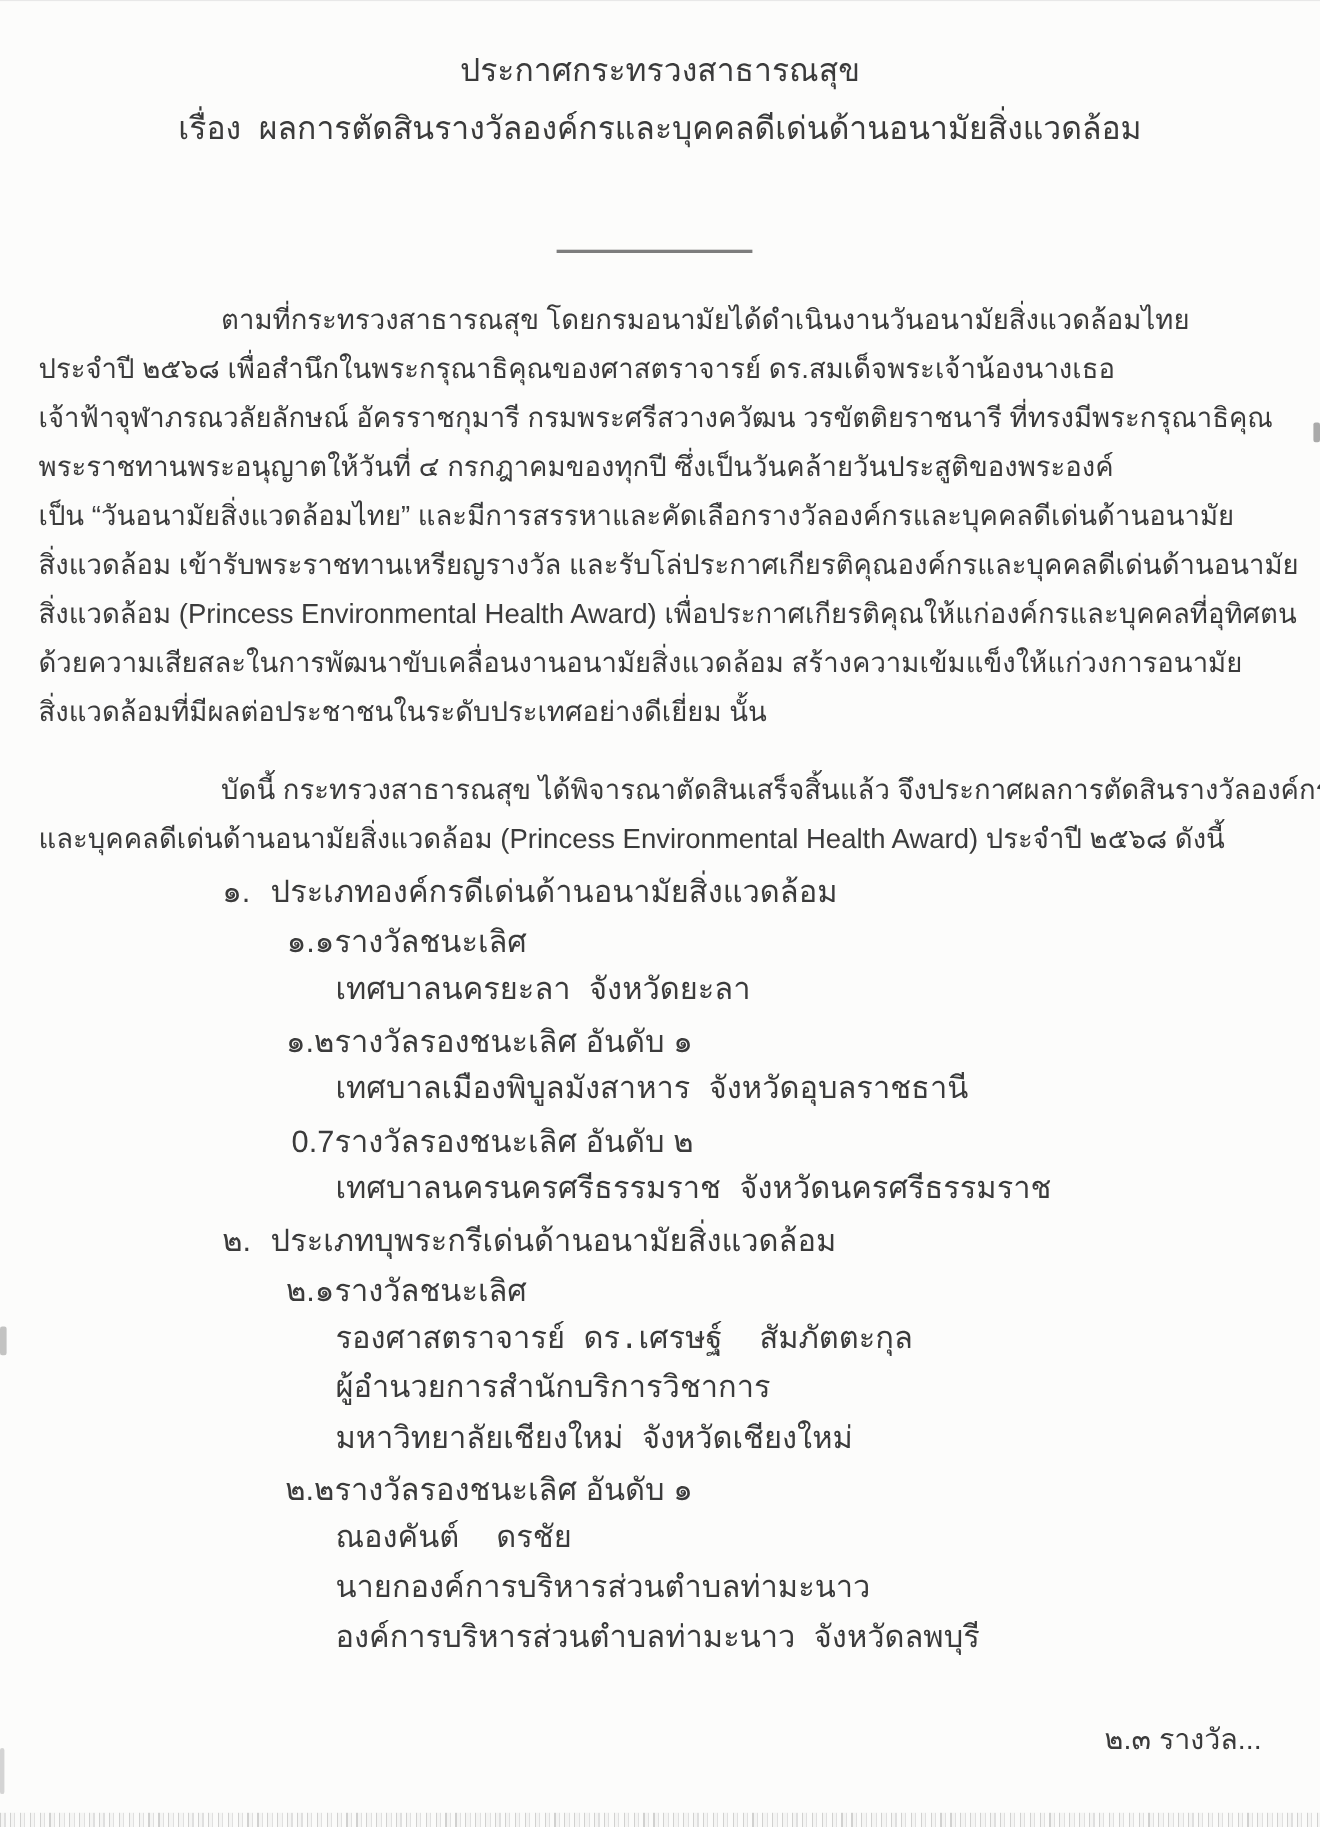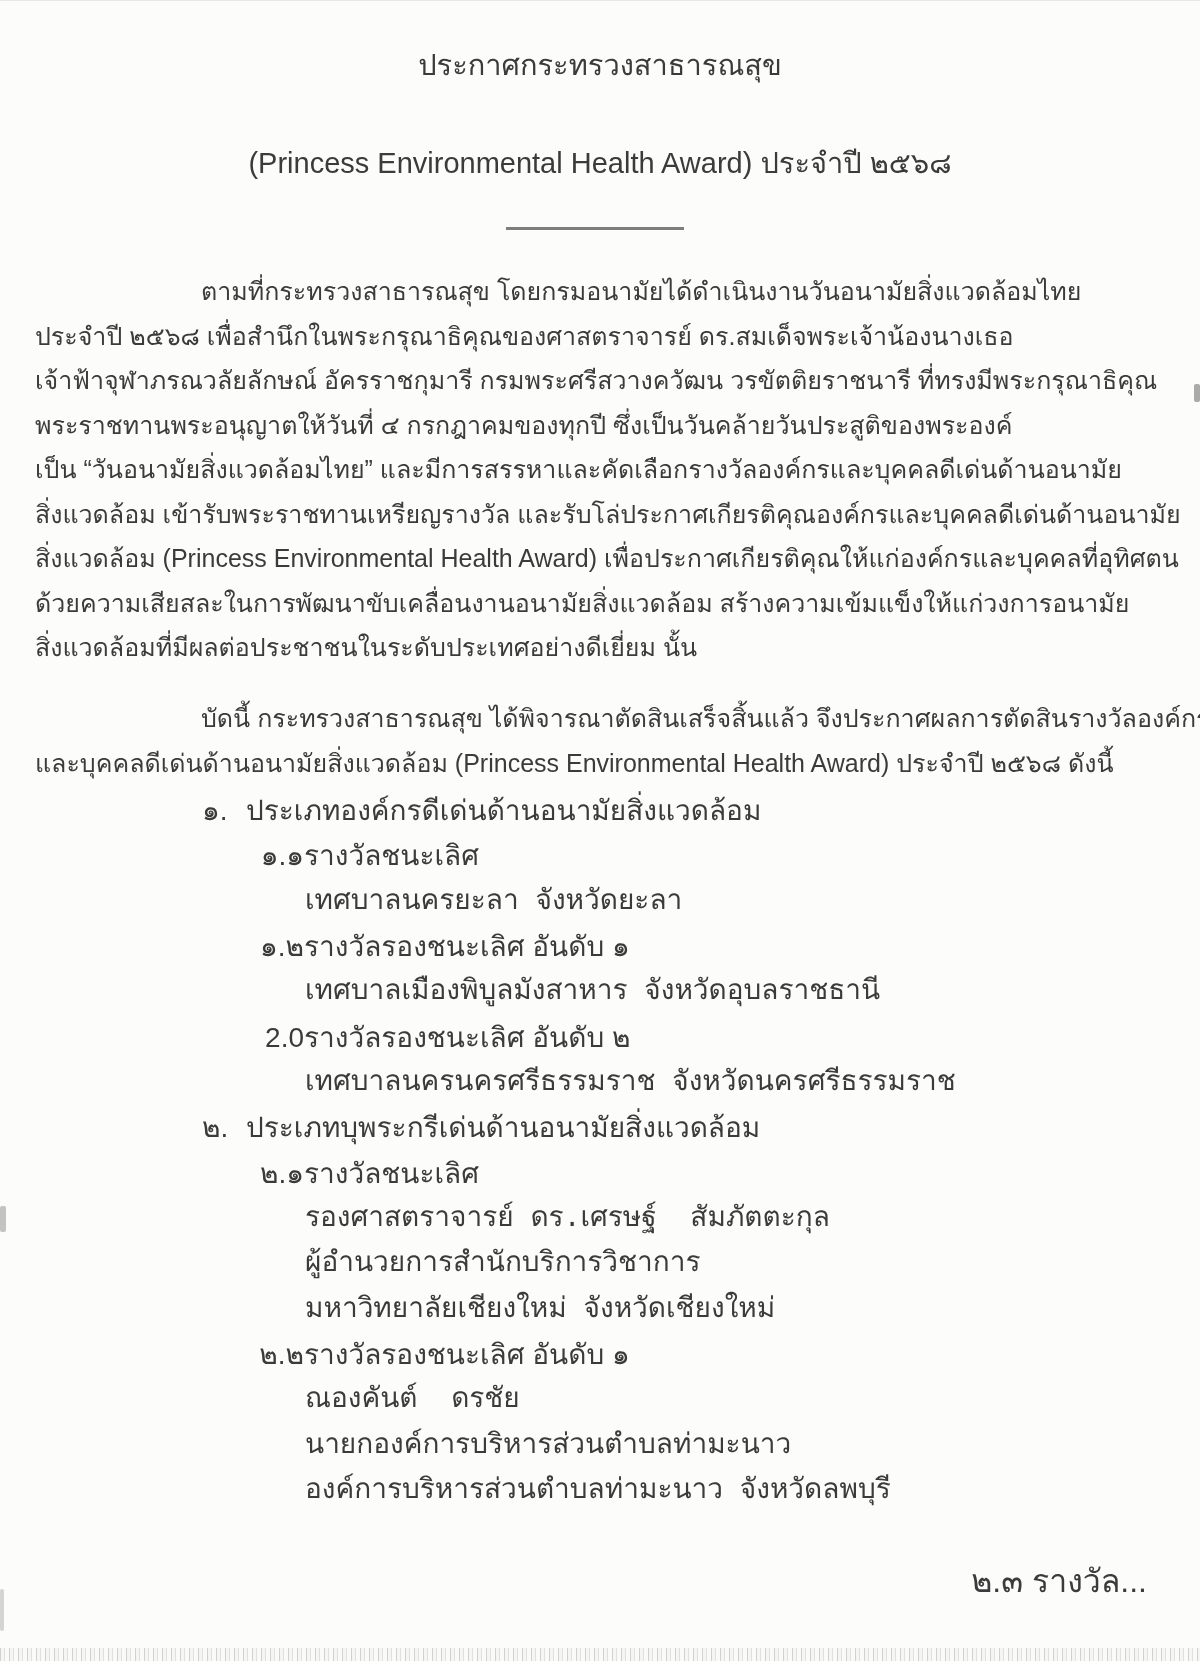--- a/index.html
+++ b/index.html
@@ -41,21 +41,21 @@
     white-space:pre;
   }
   .row .num{display:inline-block;}
   .row.lvl1{left:202px;}
   .row.lvl1 .num{width:44px;}
   .row.lvl2{left:249px;}
   .row.lvl2 .num{width:55px;text-align:right;}
   .row.lvl3{left:305px;font-family:Liberation Mono, monospace;}
   .continuation{
     position:absolute;top:1560px;right:53px;
-    font-size:32px;line-height:40px;white-space:pre;text-align:center;
+    font-size:26px;line-height:40px;white-space:pre;text-align:center;
   }
   
   .noise-strip{
     position:absolute;left:0;top:1647px;width:1200px;height:14px;
     background:repeating-linear-gradient(90deg,
       rgba(110,110,110,.55) 0 1px,
       rgba(205,205,205,.25) 1px 4px,
       rgba(140,140,140,.45) 4px 5px,
       rgba(235,235,235,.15) 5px 9px);
     opacity:.55;
@@ -65,21 +65,21 @@
   .edge-mark.m1{left:0;top:1205px;width:6px;height:26px;}
   .edge-mark.m2{left:0;top:1588px;width:4px;height:42px;opacity:.7;}
   .edge-mark.m3{left:1194px;top:383px;width:6px;height:18px;background:rgba(70,70,70,.45);}
 </style>
 </head>
 <body>
 
 <div class="page">
 
   <div class="tline" style="top:44px">ประกาศกระทรวงสาธารณสุข</div>
-  <div class="tline" style="top:142px">(Princess Environmental Health Award) ประจำปี ๒๕๖๘</div>
+  <div class="tline" style="top:96px">เรื่อง  ผลการตัดสินรางวัลองค์กรและบุคคลดีเด่นด้านอนามัยสิ่งแวดล้อม</div>
   <div class="rule"></div>
 
   <div>
     <div class="pline indent" style="top:268px">ตามที่กระทรวงสาธารณสุข โดยกรมอนามัยได้ดำเนินงานวันอนามัยสิ่งแวดล้อมไทย</div>
     <div class="pline" style="top:313px">ประจำปี ๒๕๖๘ เพื่อสำนึกในพระกรุณาธิคุณของศาสตราจารย์ ดร.สมเด็จพระเจ้าน้องนางเธอ</div>
     <div class="pline" style="top:357px">เจ้าฟ้าจุฬาภรณวลัยลักษณ์ อัครราชกุมารี กรมพระศรีสวางควัฒน วรขัตติยราชนารี ที่ทรงมีพระกรุณาธิคุณ</div>
     <div class="pline" style="top:402px">พระราชทานพระอนุญาตให้วันที่ ๔ กรกฎาคมของทุกปี ซึ่งเป็นวันคล้ายวันประสูติของพระองค์</div>
     <div class="pline" style="top:446px">เป็น “วันอนามัยสิ่งแวดล้อมไทย” และมีการสรรหาและคัดเลือกรางวัลองค์กรและบุคคลดีเด่นด้านอนามัย</div>
     <div class="pline" style="top:491px">สิ่งแวดล้อม เข้ารับพระราชทานเหรียญรางวัล และรับโล่ประกาศเกียรติคุณองค์กรและบุคคลดีเด่นด้านอนามัย</div>
     <div class="pline" style="top:535px">สิ่งแวดล้อม (Princess Environmental Health Award) เพื่อประกาศเกียรติคุณให้แก่องค์กรและบุคคลที่อุทิศตน</div>
@@ -91,21 +91,21 @@
     <div class="pline indent" style="top:695px">บัดนี้ กระทรวงสาธารณสุข ได้พิจารณาตัดสินเสร็จสิ้นแล้ว จึงประกาศผลการตัดสินรางวัลองค์กร</div>
     <div class="pline" style="top:740px">และบุคคลดีเด่นด้านอนามัยสิ่งแวดล้อม (Princess Environmental Health Award) ประจำปี ๒๕๖๘ ดังนี้</div>
   </div>
 
   <div>
     <div class="row lvl1" style="top:787px"><span class="num">๑.</span><span>ประเภทองค์กรดีเด่นด้านอนามัยสิ่งแวดล้อม</span></div>
     <div class="row lvl2" style="top:832px"><span class="num">๑.๑</span><span>รางวัลชนะเลิศ</span></div>
     <div class="row lvl3" style="top:878px"><span>เทศบาลนครยะลา จังหวัดยะลา</span></div>
     <div class="row lvl2" style="top:923px"><span class="num">๑.๒</span><span>รางวัลรองชนะเลิศ อันดับ ๑</span></div>
     <div class="row lvl3" style="top:968px"><span>เทศบาลเมืองพิบูลมังสาหาร จังหวัดอุบลราชธานี</span></div>
-    <div class="row lvl2" style="top:1014px"><span class="num">2.0</span><span>รางวัลรองชนะเลิศ อันดับ ๒</span></div>
+    <div class="row lvl2" style="top:1014px"><span class="num">0.7</span><span>รางวัลรองชนะเลิศ อันดับ ๒</span></div>
     <div class="row lvl3" style="top:1059px"><span>เทศบาลนครนครศรีธรรมราช จังหวัดนครศรีธรรมราช</span></div>
     <div class="row lvl1" style="top:1104px"><span class="num">๒.</span><span>ประเภทบุพระกรีเด่นด้านอนามัยสิ่งแวดล้อม</span></div>
     <div class="row lvl2" style="top:1150px"><span class="num">๒.๑</span><span>รางวัลชนะเลิศ</span></div>
     <div class="row lvl3" style="top:1195px"><span>รองศาสตราจารย์ ดร.เศรษฐ์  สัมภัตตะกุล</span></div>
     <div class="row lvl3" style="top:1240px"><span>ผู้อำนวยการสำนักบริการวิชาการ</span></div>
     <div class="row lvl3" style="top:1286px"><span>มหาวิทยาลัยเชียงใหม่ จังหวัดเชียงใหม่</span></div>
     <div class="row lvl2" style="top:1331px"><span class="num">๒.๒</span><span>รางวัลรองชนะเลิศ อันดับ ๑</span></div>
     <div class="row lvl3" style="top:1376px"><span>ณองคันต์  ดรชัย</span></div>
     <div class="row lvl3" style="top:1422px"><span>นายกองค์การบริหารส่วนตำบลท่ามะนาว</span></div>
     <div class="row lvl3" style="top:1467px"><span>องค์การบริหารส่วนตำบลท่ามะนาว จังหวัดลพบุรี</span></div>

